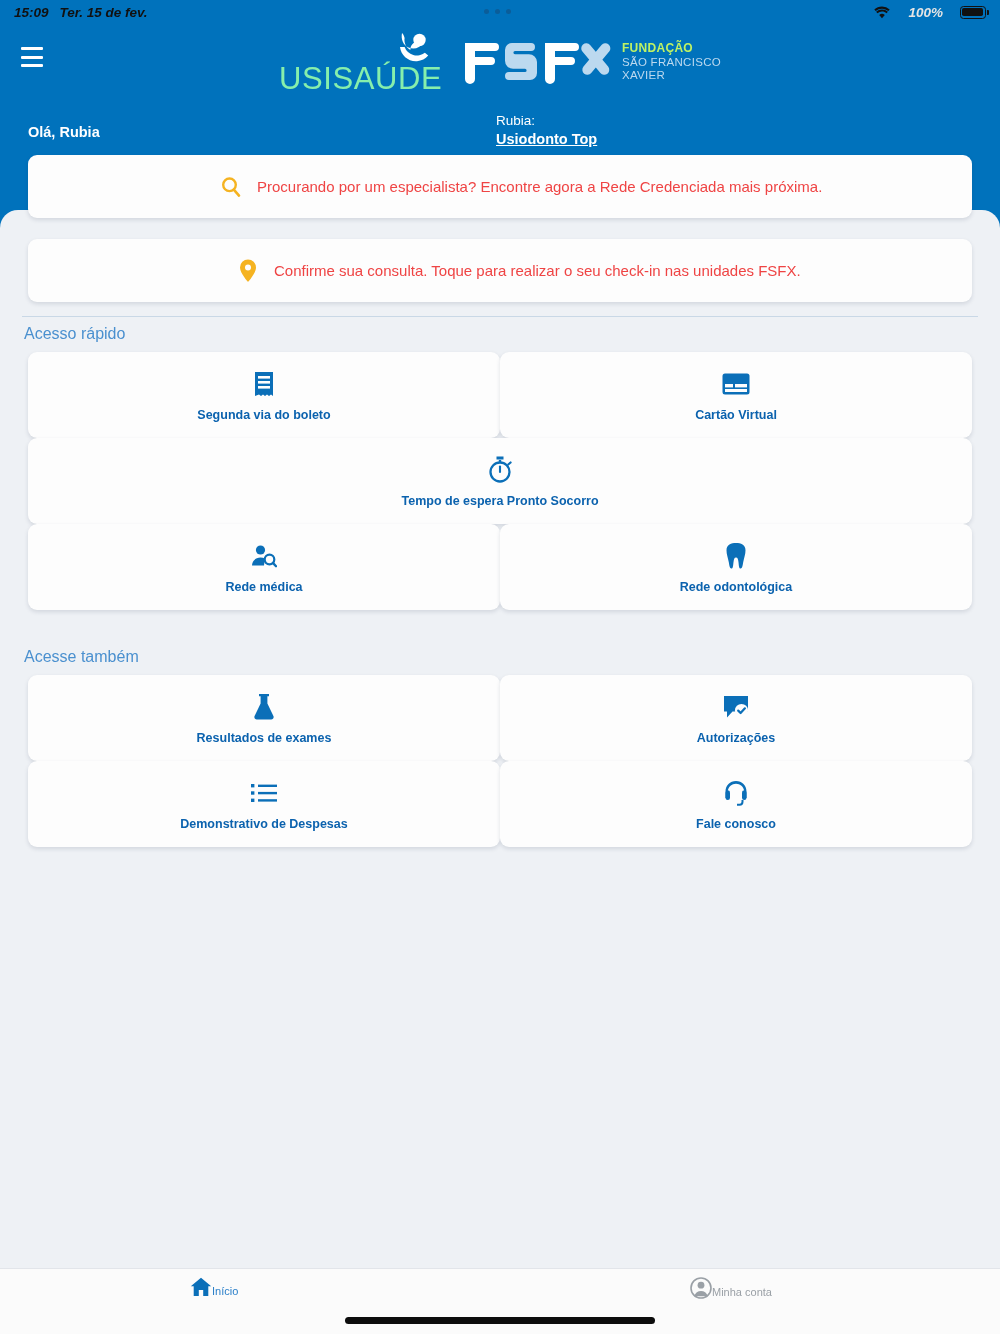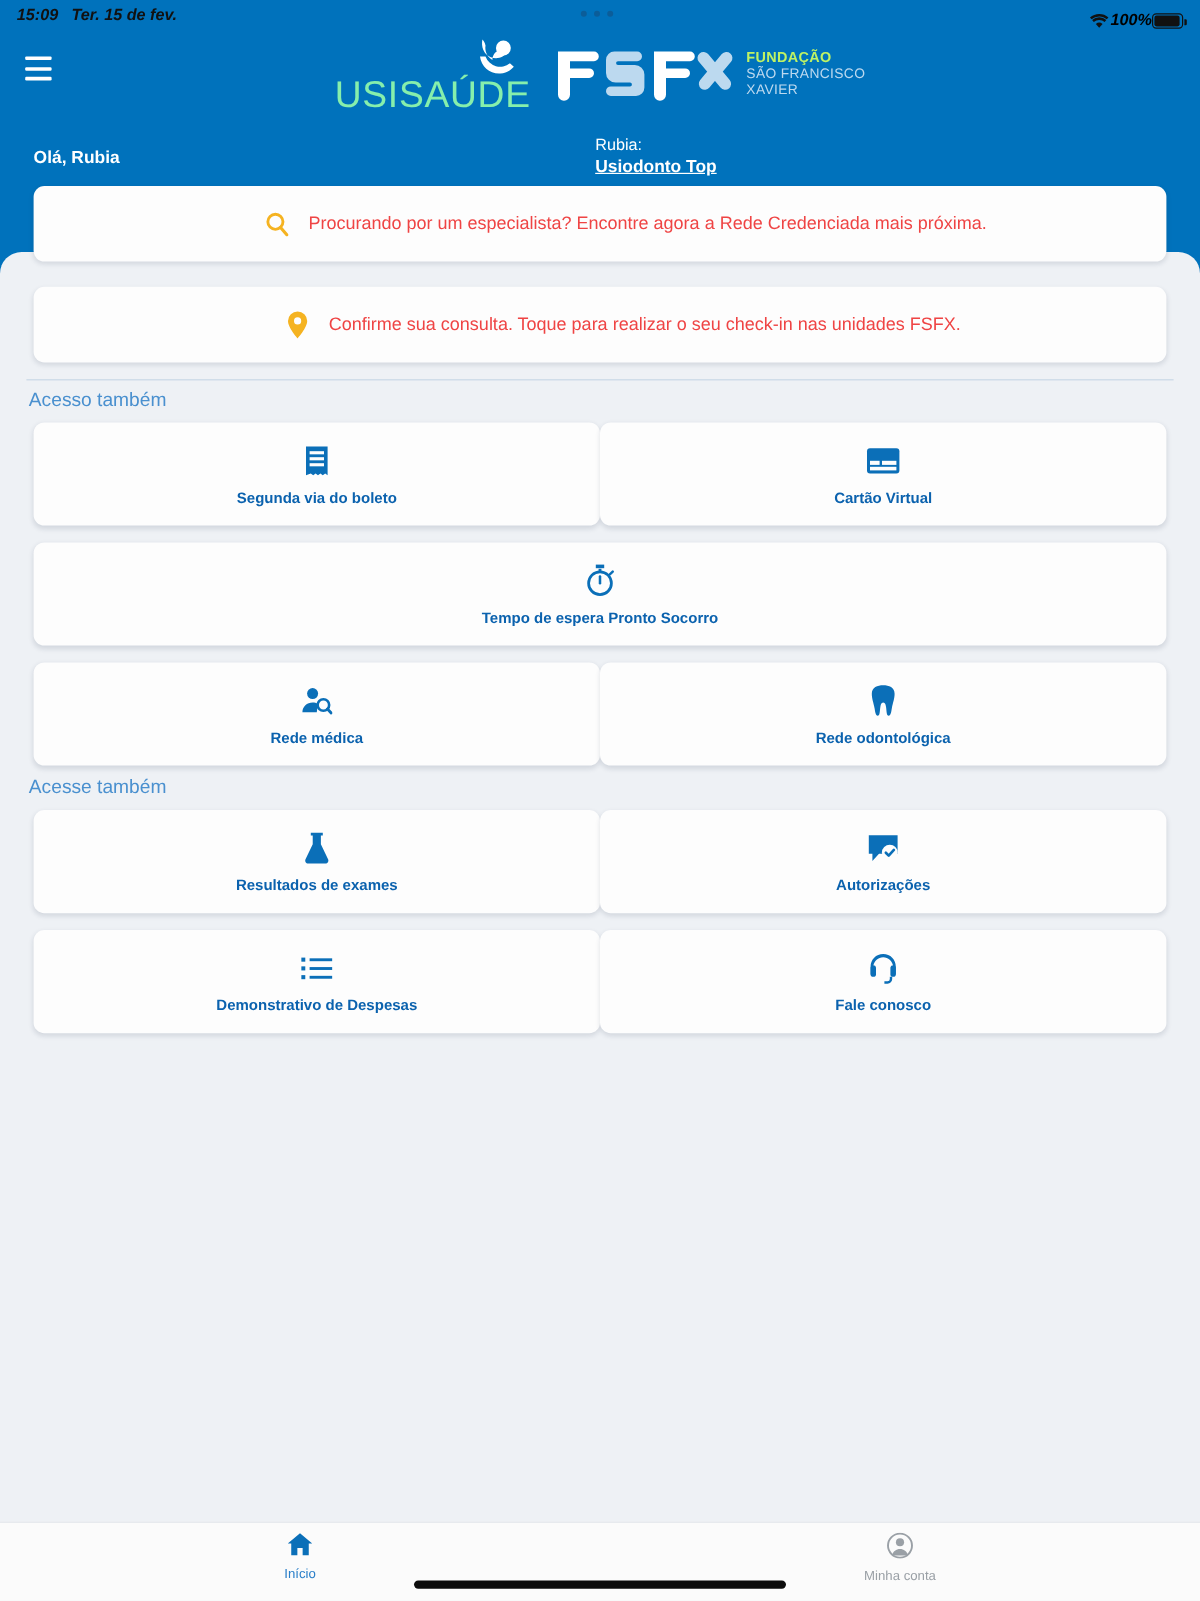--- a/index.html
+++ b/index.html
@@ -25,22 +25,22 @@
     display:flex; align-items:center; gap:11px;
     font-size:13.5px; font-weight:600; color:#111;
   }
   .sb-dots {
     position:absolute; left:484px; top:9px;
     display:flex; gap:6px;
   }
   .sb-dots i { width:5px; height:5px; border-radius:50%; background:#0b5d99; display:block; }
   .sb-right {
     position:absolute; right:14px; top:0; height:24px;
-    display:flex; align-items:flex-end; gap:0;
-    font-size:13.5px; font-weight:600; color:#000000;
+    display:flex; align-items:center; gap:17px;
+    font-size:13.5px; font-weight:600; color:#e5e5e5;
   }
   .wifi-ico { display:block; }
   .batt {
     width:26px; height:13px; border:1.6px solid #111; border-radius:3.5px;
     position:relative; display:block;
   }
   .batt::after {
     content:""; position:absolute; right:-3.5px; top:3.5px;
     width:2px; height:5px; background:#111; border-radius:0 1px 1px 0;
   }
@@ -105,38 +105,38 @@
   }
   .section-title {
     position:absolute; left:24px; font-size:16px; color:#4a90cf; font-weight:400;
   }
   .st-rapido { top:325px; }
   .st-tambem { top:648px; }
 
   .grid { position:absolute; left:0; width:1000px; }
   .grid-rapido { top:352px; }
   .grid-tambem { top:675px; }
-  .row { display:flex; padding:0 28px; margin-bottom:14px; }
+  .row { display:flex; padding:0 28px; }
   .tile {
     flex:1; height:86px; background:#fdfdfd; border-radius:9px;
     box-shadow:0 2px 4px rgba(20,40,70,.13);
     display:flex; flex-direction:column; align-items:center; justify-content:center;
     cursor:pointer;
   }
   .tile .tile-ico { height:30px; display:flex; align-items:center; justify-content:center; }
   .tile .tile-lbl { margin-top:9px; font-size:12.5px; font-weight:700; color:#0b62ae; }
 
   
   .bottomnav {
     position:absolute; left:0; bottom:0; width:1000px; height:66px;
     background:#fbfbfb; border-top:1px solid #e2e5ea;
   }
   .nav-item {
     position:absolute; top:8px; width:120px;
-    display:flex; flex-direction:column; align-items:center; cursor:pointer;
+    display:flex; flex-direction:row; align-items:center; cursor:pointer;
   }
   .nav-home { left:190px; }
   .nav-acc { left:690px; }
   .nav-item .nav-lbl { margin-top:4px; font-size:11px; }
   .nav-home .nav-lbl { color:#2a7fc9; }
   .nav-acc .nav-lbl { color:#9aa0a6; }
   .home-indicator {
     position:absolute; left:50%; transform:translateX(-50%); bottom:10px;
     width:310px; height:7px; border-radius:4px; background:#0c0c0c;
   }
@@ -233,21 +233,21 @@
     <svg width="22" height="26" viewBox="0 0 22 26">
       <path d="M11 1.5a8 8 0 0 0-8 8c0 5.6 8 14.5 8 14.5s8-8.9 8-14.5a8 8 0 0 0-8-8z" fill="#f5b321"></path>
       <circle cx="11" cy="9.4" r="3" fill="#fdfdfd"></circle>
     </svg>
   </div>
   <div class="txt">Confirme sua consulta. Toque para realizar o seu check-in nas unidades FSFX.</div>
 </div>
 
 <div class="divider"></div>
 
-<div class="section-title st-rapido">Acesso também</div>
+<div class="section-title st-rapido">Acesso rápido</div>
 
 <div class="grid grid-rapido">
 
   <div class="row">
     <div class="tile">
       <div class="tile-ico">
         <svg width="22" height="26" viewBox="0 0 22 26">
           <path d="M2 1h18v24l-2-1.4-2 1.4-2-1.4-2 1.4-2-1.4-2 1.4-2-1.4L2 25V1z" fill="#0b6fb8"></path>
           <rect x="5" y="5" width="12" height="2.6" fill="#fdfdfd"></rect>
           <rect x="5" y="10" width="12" height="2.6" fill="#fdfdfd"></rect>

